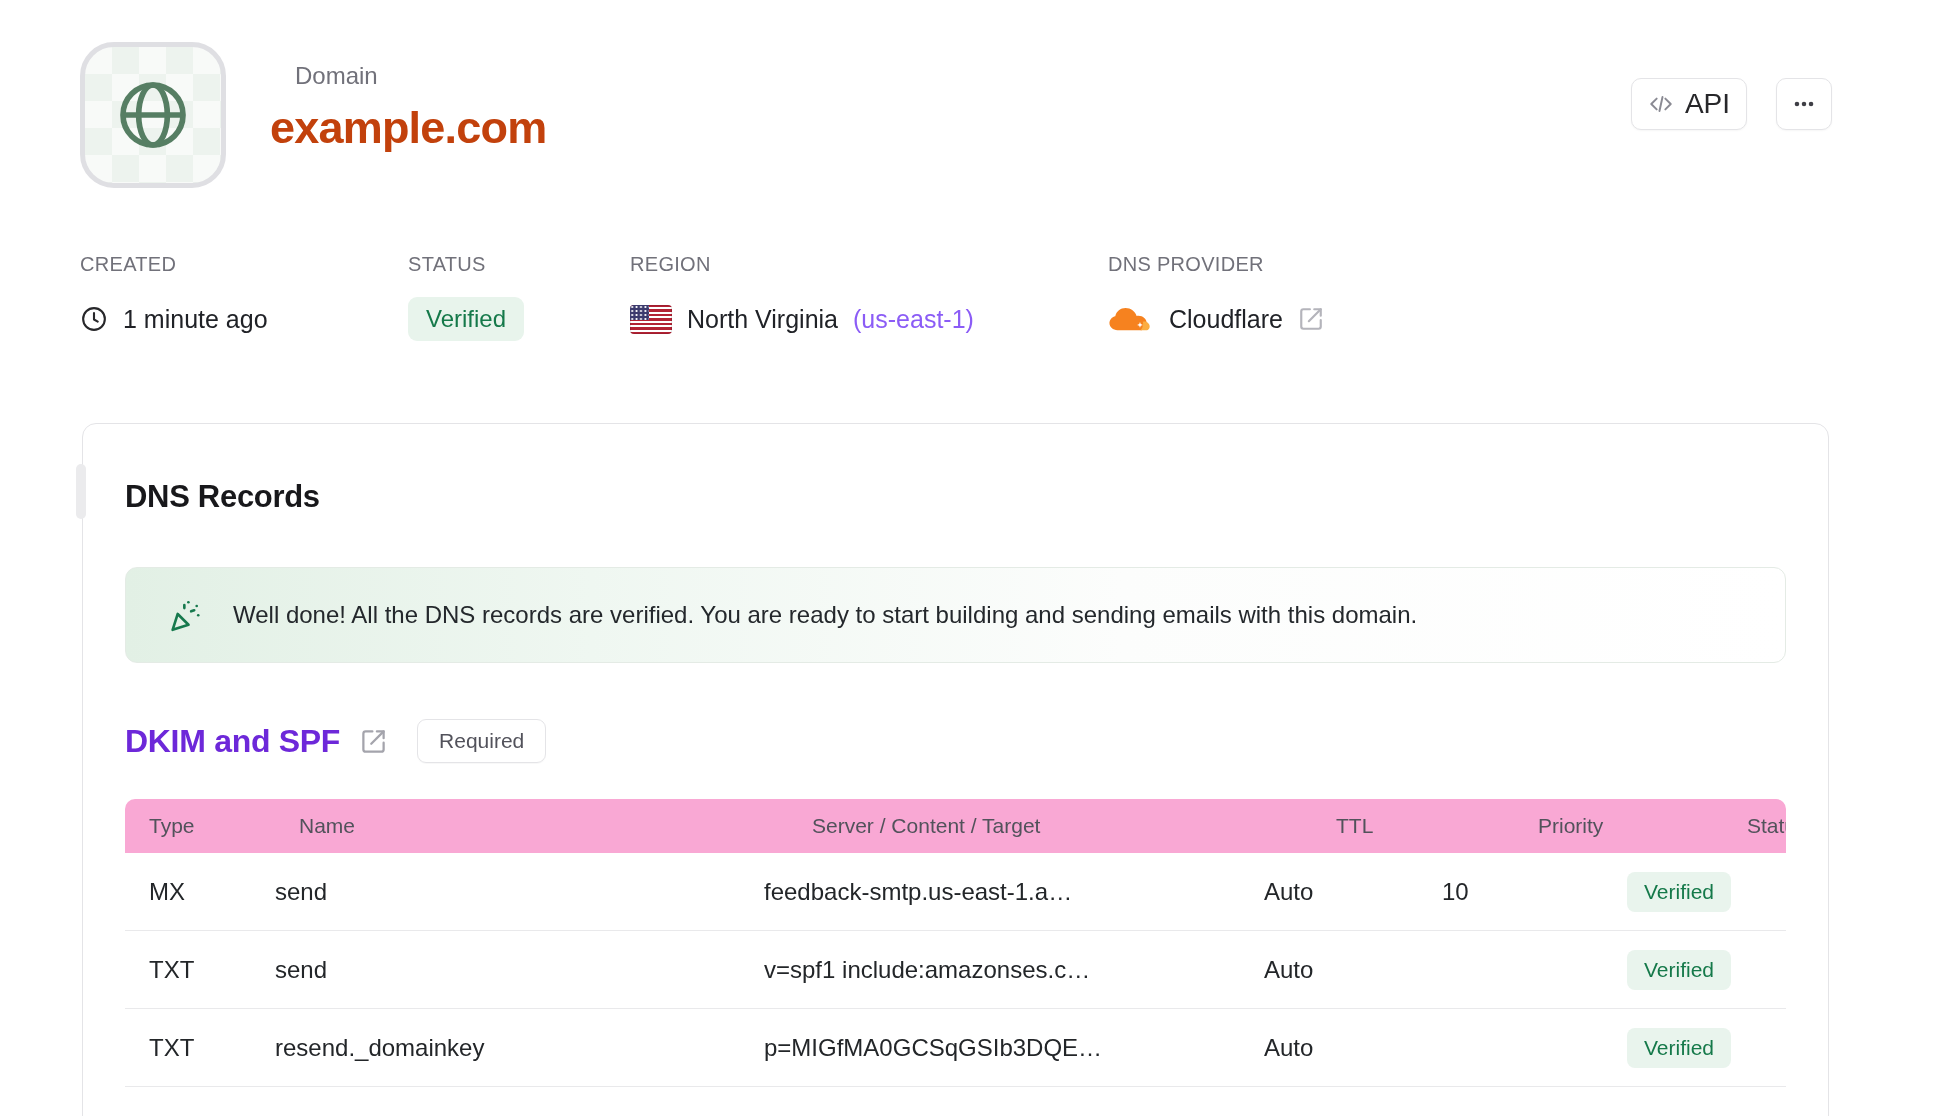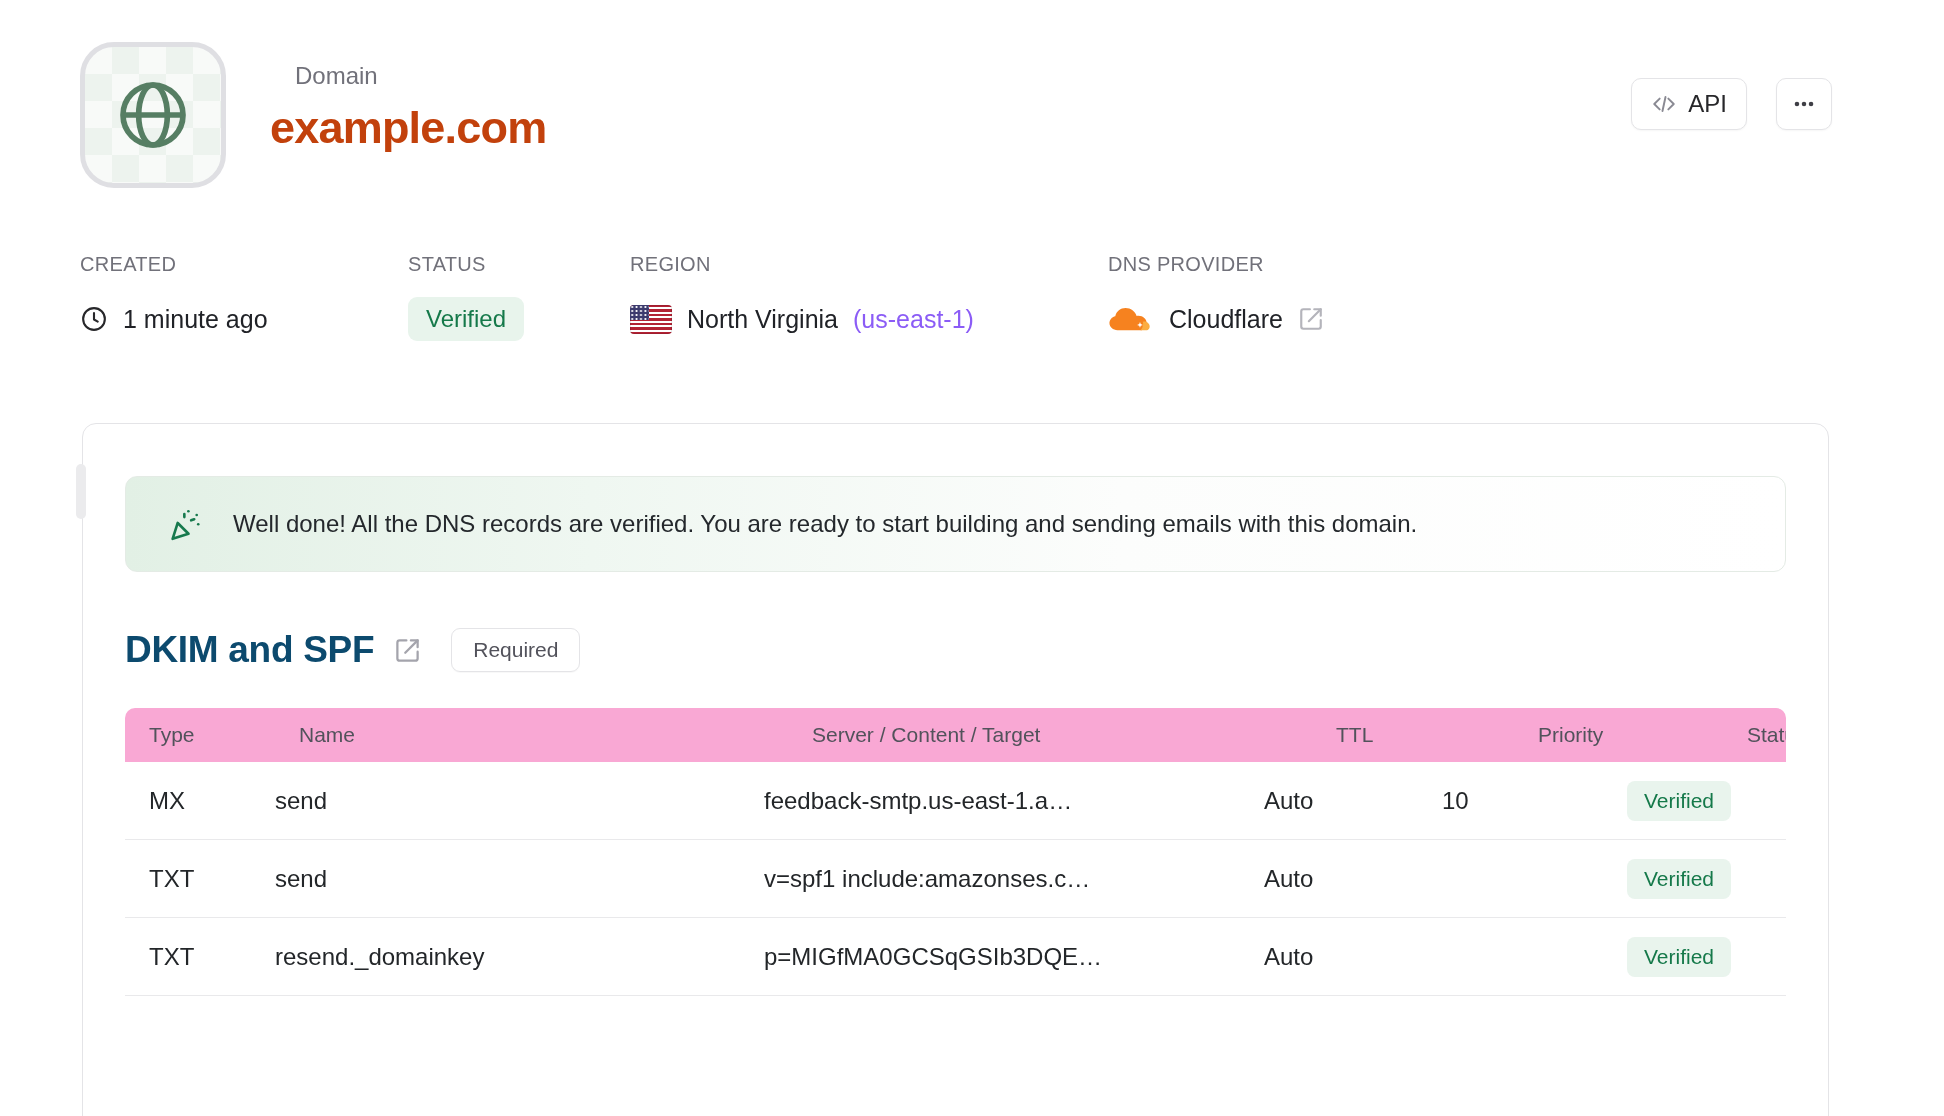--- a/index.html
+++ b/index.html
@@ -17,21 +17,21 @@
                  background-size:54px 54px; background-position:0 0,27px 27px;
                  display:flex; align-items:center; justify-content:center; }
   .title-block { padding-top:20px; }
   .kicker { font-size:24px; font-weight:500; color:#71717a; margin-bottom:12px;margin-left:25px; }
   .page-title { font-size:45px; font-weight:700; color:#c2410c; letter-spacing:-0.8px; }
 
   .header-buttons { position:absolute; top:78px; right:112px; display:flex; gap:29px; }
   .btn { display:flex; align-items:center; justify-content:center; gap:11px; height:52px;
          background:#fff; border:1px solid #e4e4e7; border-radius:10px;
          box-shadow:0 1px 2px rgba(0,0,0,.04); cursor:pointer; }
-  .btn-api { width:116px; font-size:24px; font-weight:500; color:#27272a;margin-left:29px; }
+  .btn-api { width:116px; font-size:28px; font-weight:500; color:#27272a;margin-left:29px; }
   .btn-more { width:56px; }
 
   
   .meta-row { position:absolute; left:80px; top:253px; display:grid;
               grid-template-columns:328px 222px 478px auto; }
   .meta-label { font-size:20px; font-weight:500; color:#71717a; letter-spacing:.3px; margin-bottom:21px; }
   .meta-value { display:flex; align-items:center; gap:15px; font-size:25px; color:#202227; min-height:44px; }
   .meta-muted { color:#8b5cf6; }
   .badge-verified { display:inline-block; background:#e8f4ec; color:#15794a; font-size:24px;
                     font-weight:500; padding:8px 18px; border-radius:9px; }
@@ -49,21 +49,21 @@
               background:#ebebed; border-radius:7px; }
   .card-inner { padding:0 42px; }
   .card-title { padding-top:54px; font-size:31px; font-weight:700; color:#18181b; letter-spacing:-0.3px; line-height:1.2; }
 
   .banner { margin-top:52px; height:96px; border-radius:12px; border:1px solid #e4ebe5;
             background:linear-gradient(90deg,#e2f0e5 0%,#eff7f1 28%,#fcfdfc 60%,#ffffff 100%);
             display:flex; align-items:center; gap:28px; padding:0 42px; }
   .banner-text { font-size:24px; color:#24282c; }
 
   .section-row { margin-top:56px; display:flex; align-items:center; gap:20px; }
-  .section-title { font-size:37px; font-weight:700; color:#0c4a6e; letter-spacing:-0.3px; }
+  .section-title { font-size:32px; font-weight:700; color:#6d28d9; letter-spacing:-0.3px; }
   .badge-required { margin-left:10px; font-size:21px; font-weight:500; color:#52525b;
                     border:1px solid #e4e4e7; border-radius:9px; padding:9px 21px;
                     box-shadow:0 1px 1px rgba(0,0,0,.03); }
 
   
   .dns-table { margin-top:36px; }
   .t-row { display:grid; grid-template-columns:150px 489px 500px 178px 185px 1fr; align-items:center; }
   .t-head { height:54px; background:#f9a8d4; border-radius:10px 10px 0 0;gap:24px; }
   .t-head .t-cell { font-size:21px; font-weight:500; color:#52525b; }
   .t-body-row { height:78px; border-bottom:1px solid #e9e9eb; background:#fff; cursor:pointer; }
@@ -169,20 +169,21 @@
           </svg>
         </span>
       </div>
     </div>
   </div>
 
   <div class="card">
     <div class="card-tab"></div>
     <div class="card-inner">
 
+      <h2 class="card-title">DNS Records</h2>
 
       <div class="banner">
         <span class="icon">
           <svg width="37" height="37" viewBox="0 0 24 24" fill="none" stroke="#16794d" stroke-width="1.7" stroke-linecap="round" stroke-linejoin="round">
             <path d="M3 21.3 6.3 11l7 7z"></path>
             <path d="M10.6 5.2v2"></path>
             <path d="M15 9.3l2-.7"></path>
             <path d="M13.2 3.4l.02 0"></path>
             <path d="M18.6 5.8l.02 0"></path>
             <path d="M19.6 11.8l.02 0"></path>

